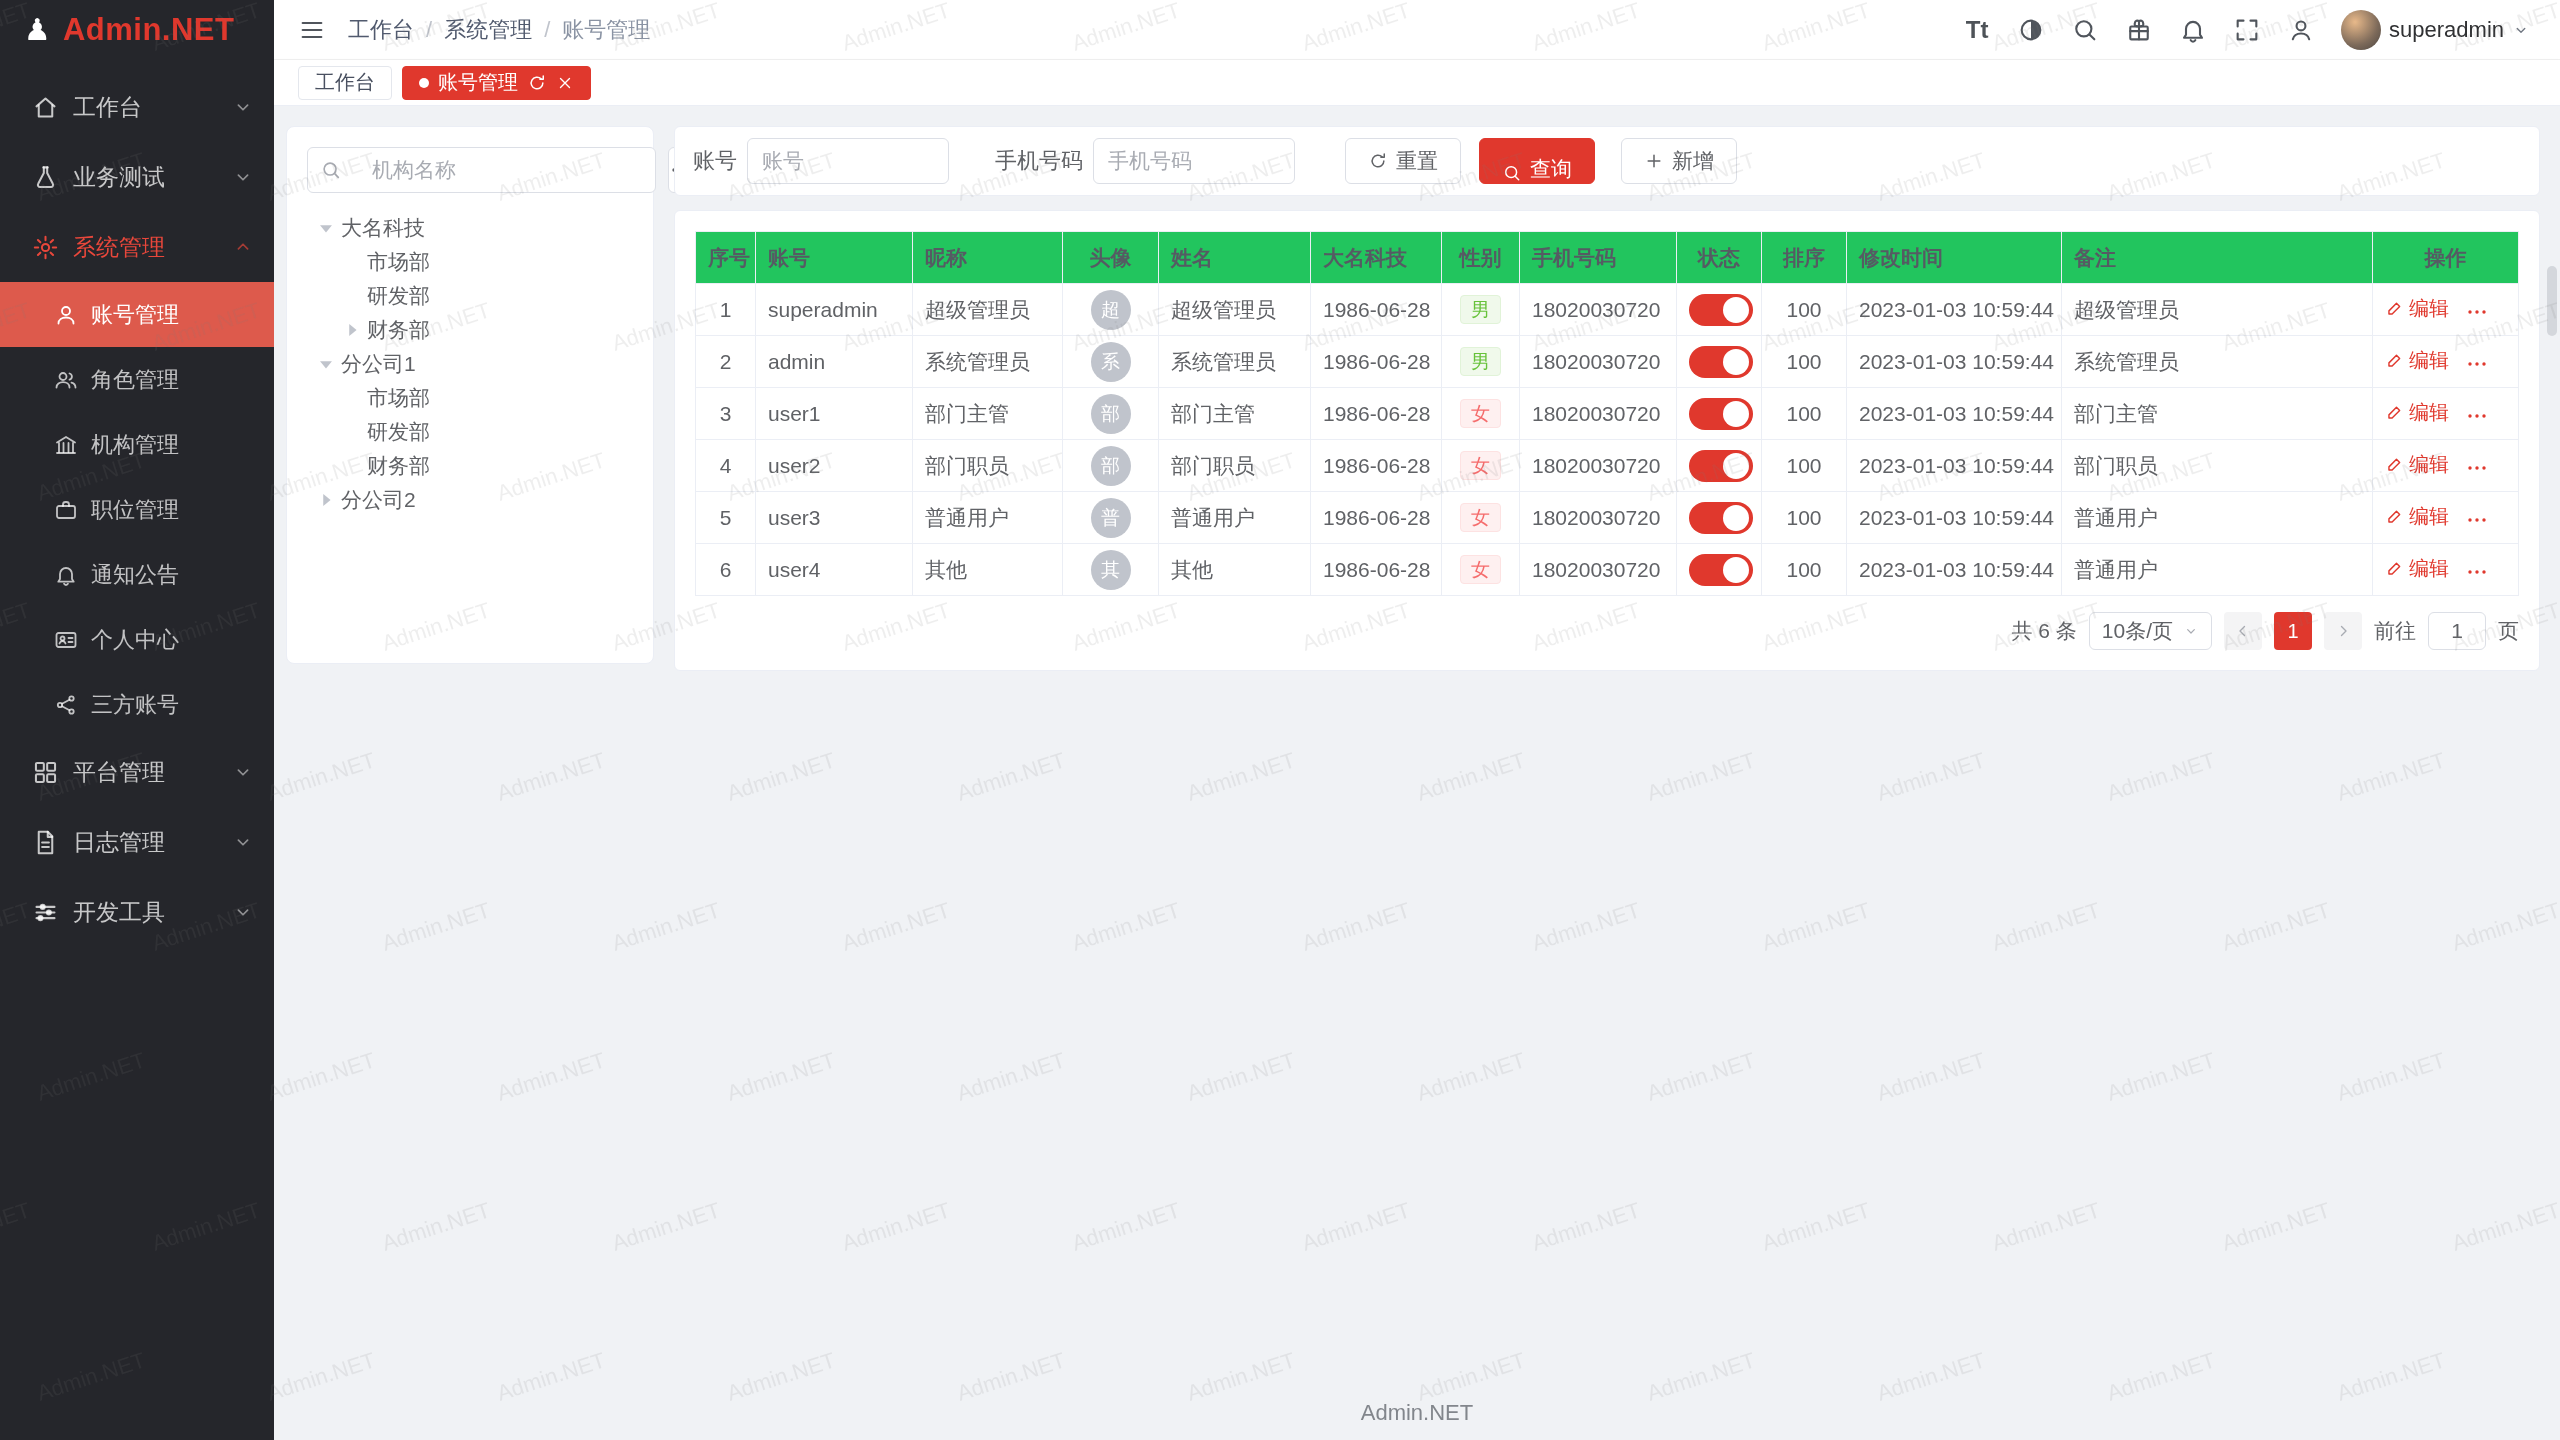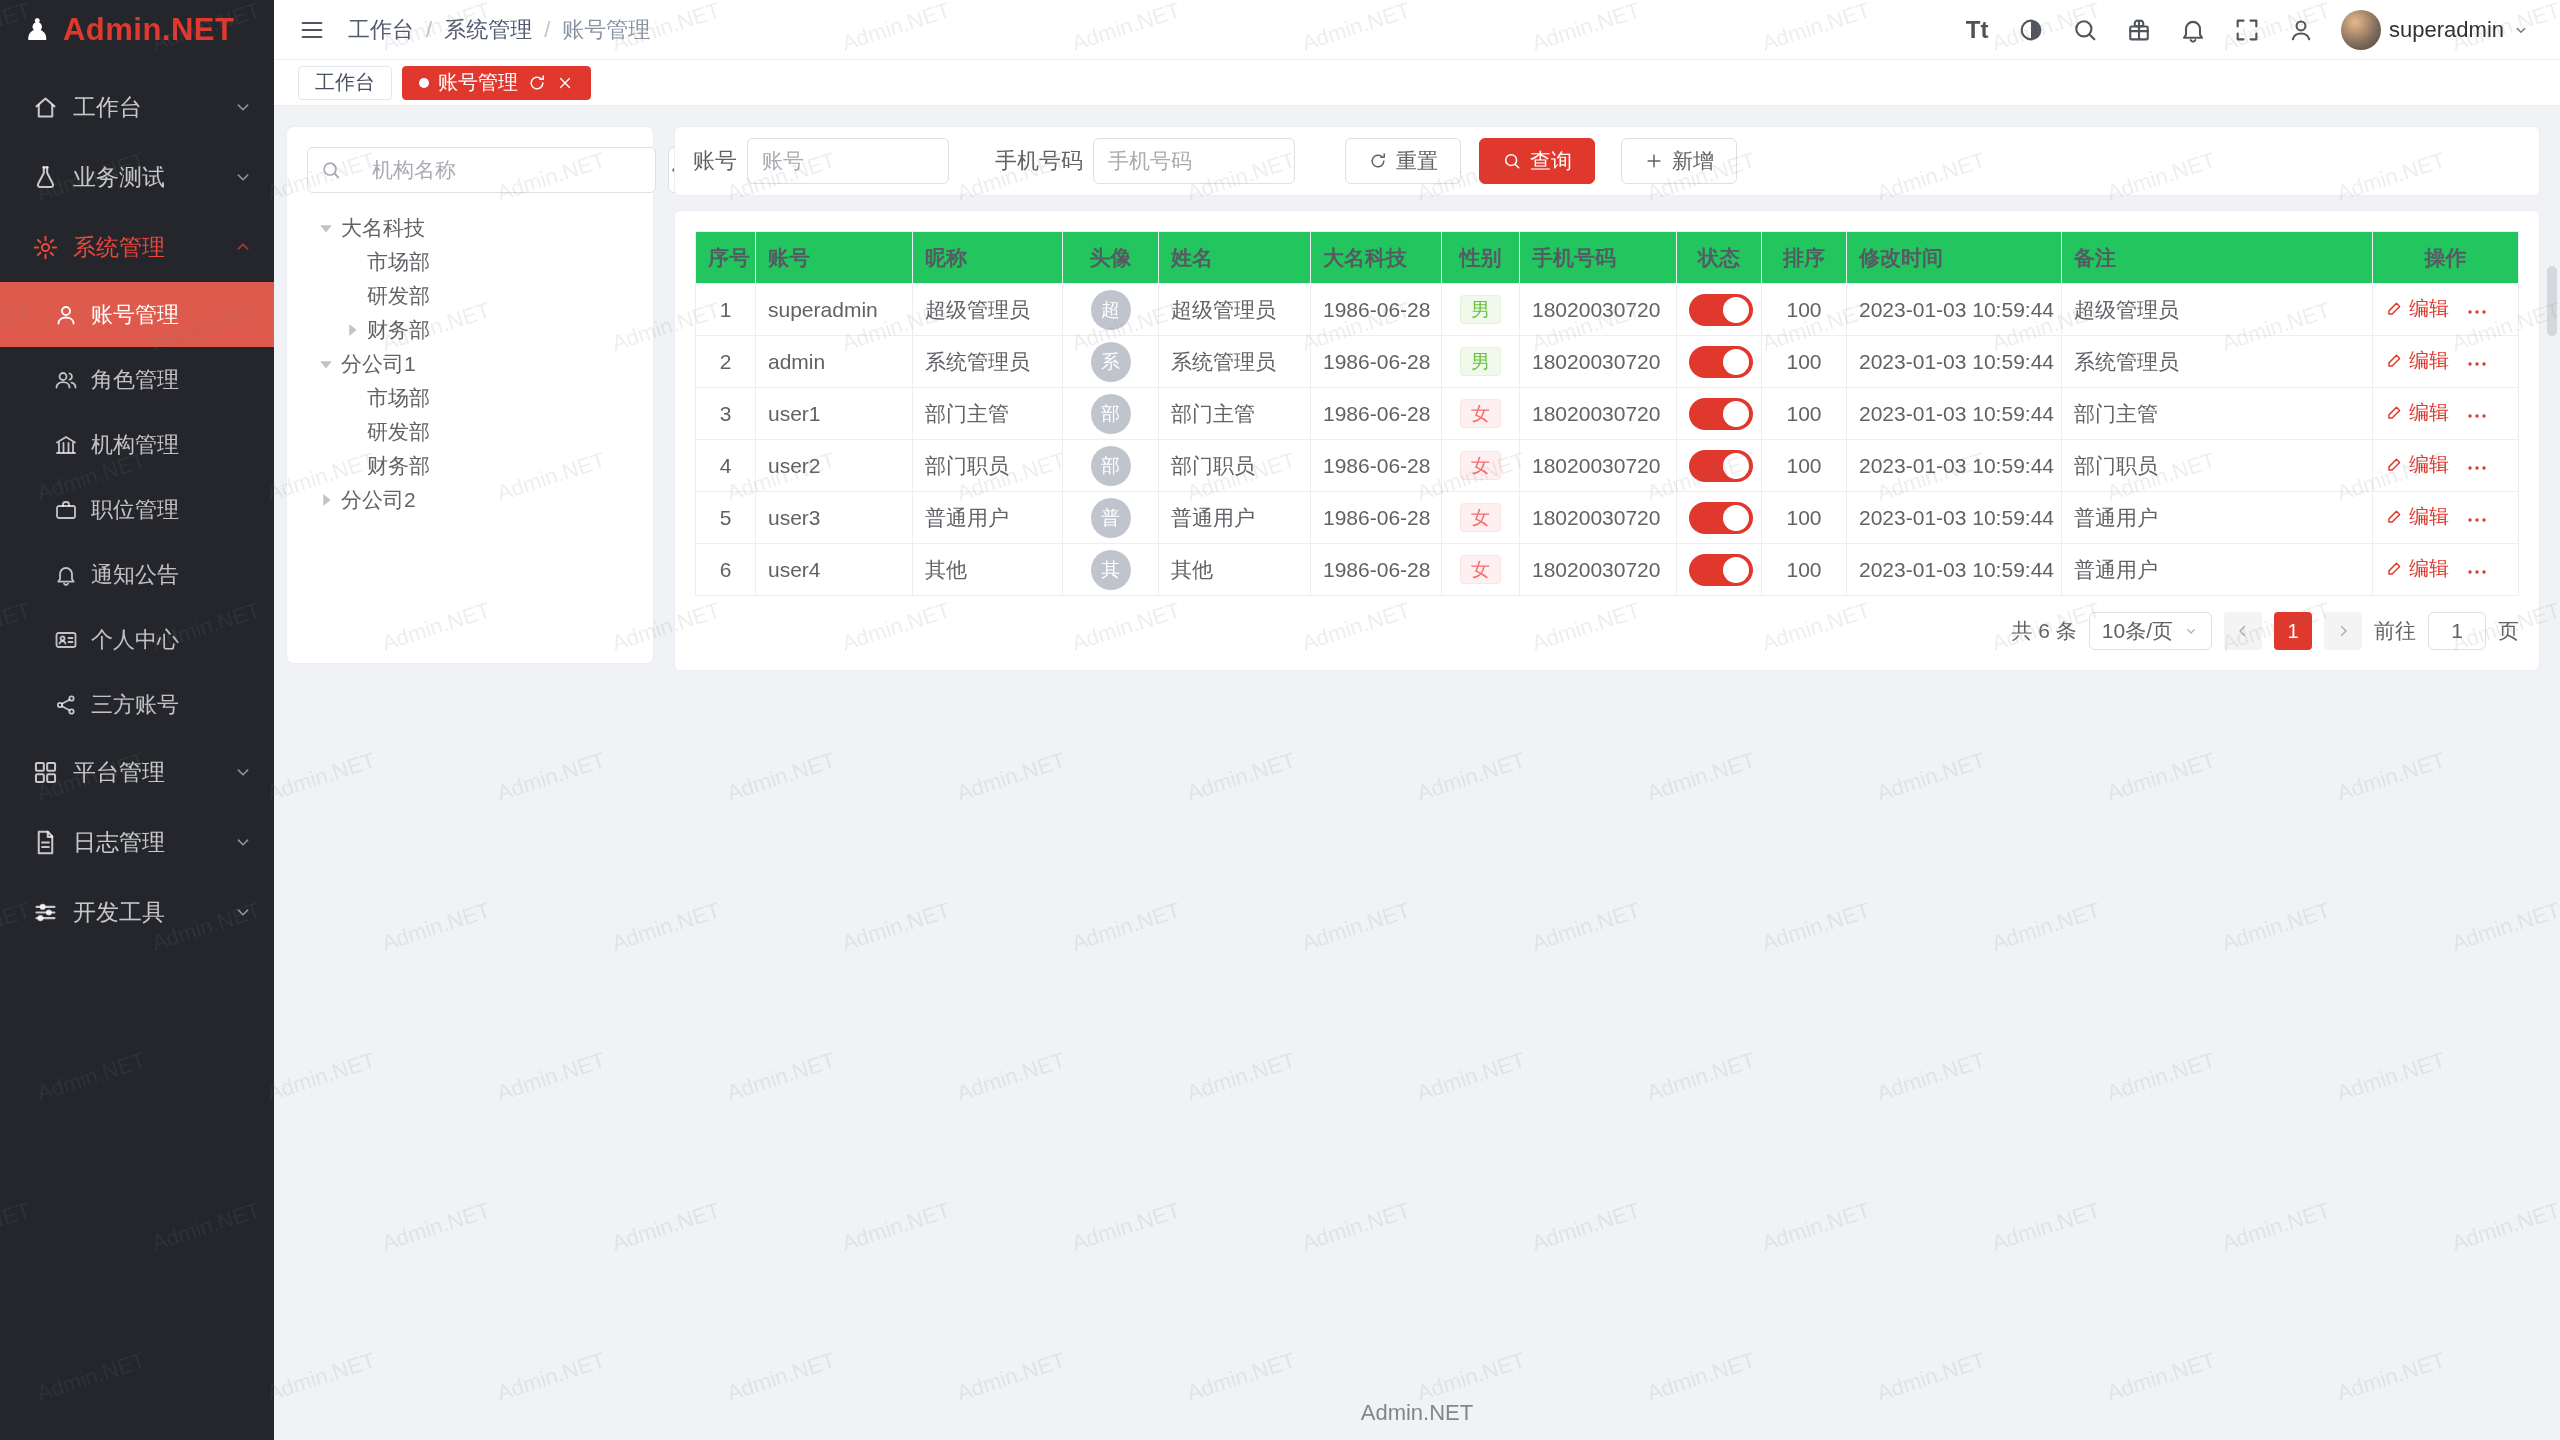--- a/index.html
+++ b/index.html
@@ -62,21 +62,21 @@
   .tree-caret { width:22px; height:22px; color:#c0c4cc; display:flex; align-items:center; justify-content:center; flex:none; }
   .tree-caret.down svg { transform:rotate(90deg); }
 
   .right-col { flex:1; display:flex; flex-direction:column; gap:14px; }
   .filter-card { height:70px; display:flex; align-items:center; gap:10px; padding:0 18px; border-radius:6px; }
   .filter-label { font-size:22px; color:#606266; white-space:nowrap; }
   .filter-label.phone { margin-left:36px; }
   .text-input { width:202px; height:46px; border:1px solid #dcdfe6; border-radius:6px; padding:0 14px; font-size:21px; color:#303133; font-family:inherit; outline:none; }
   .btn { height:46px; border:1px solid #dcdfe6; border-radius:6px; background:#fff; display:inline-flex; align-items:center; gap:8px; padding:0 22px; font-size:21px; color:#606266; cursor:pointer; font-family:inherit; }
   .btn .btn-icon { width:20px; height:20px; display:flex; }
-  .btn.primary { background:#e0382d; border-color:#e0382d; color:#fff; }
+  .btn.primary { background:#e0382d; border-color:#e0382d; color:#fff;align-items:flex-end; }
   .btn.reset { margin-left:40px; }
   .btn.query { margin-left:8px; }
   .btn.add { margin-left:16px; }
 
   .table-card { padding:20px; border-radius:6px; position:relative; }
   table { width:100%; border-collapse:collapse; table-layout:fixed; }
   th,td { border:1px solid #ebeef5; height:52px; padding:0 12px; font-size:21px; color:#606266; text-align:left; vertical-align:middle; white-space:nowrap; overflow:hidden; }
   th { background:#22c55e; font-weight:bold; color:#555b63; }
   .c-center { text-align:center; }
   .avatar-circle { width:40px; height:40px; border-radius:50%; background:#c0c4cc; color:#fff; display:inline-flex; align-items:center; justify-content:center; font-size:19px; }

